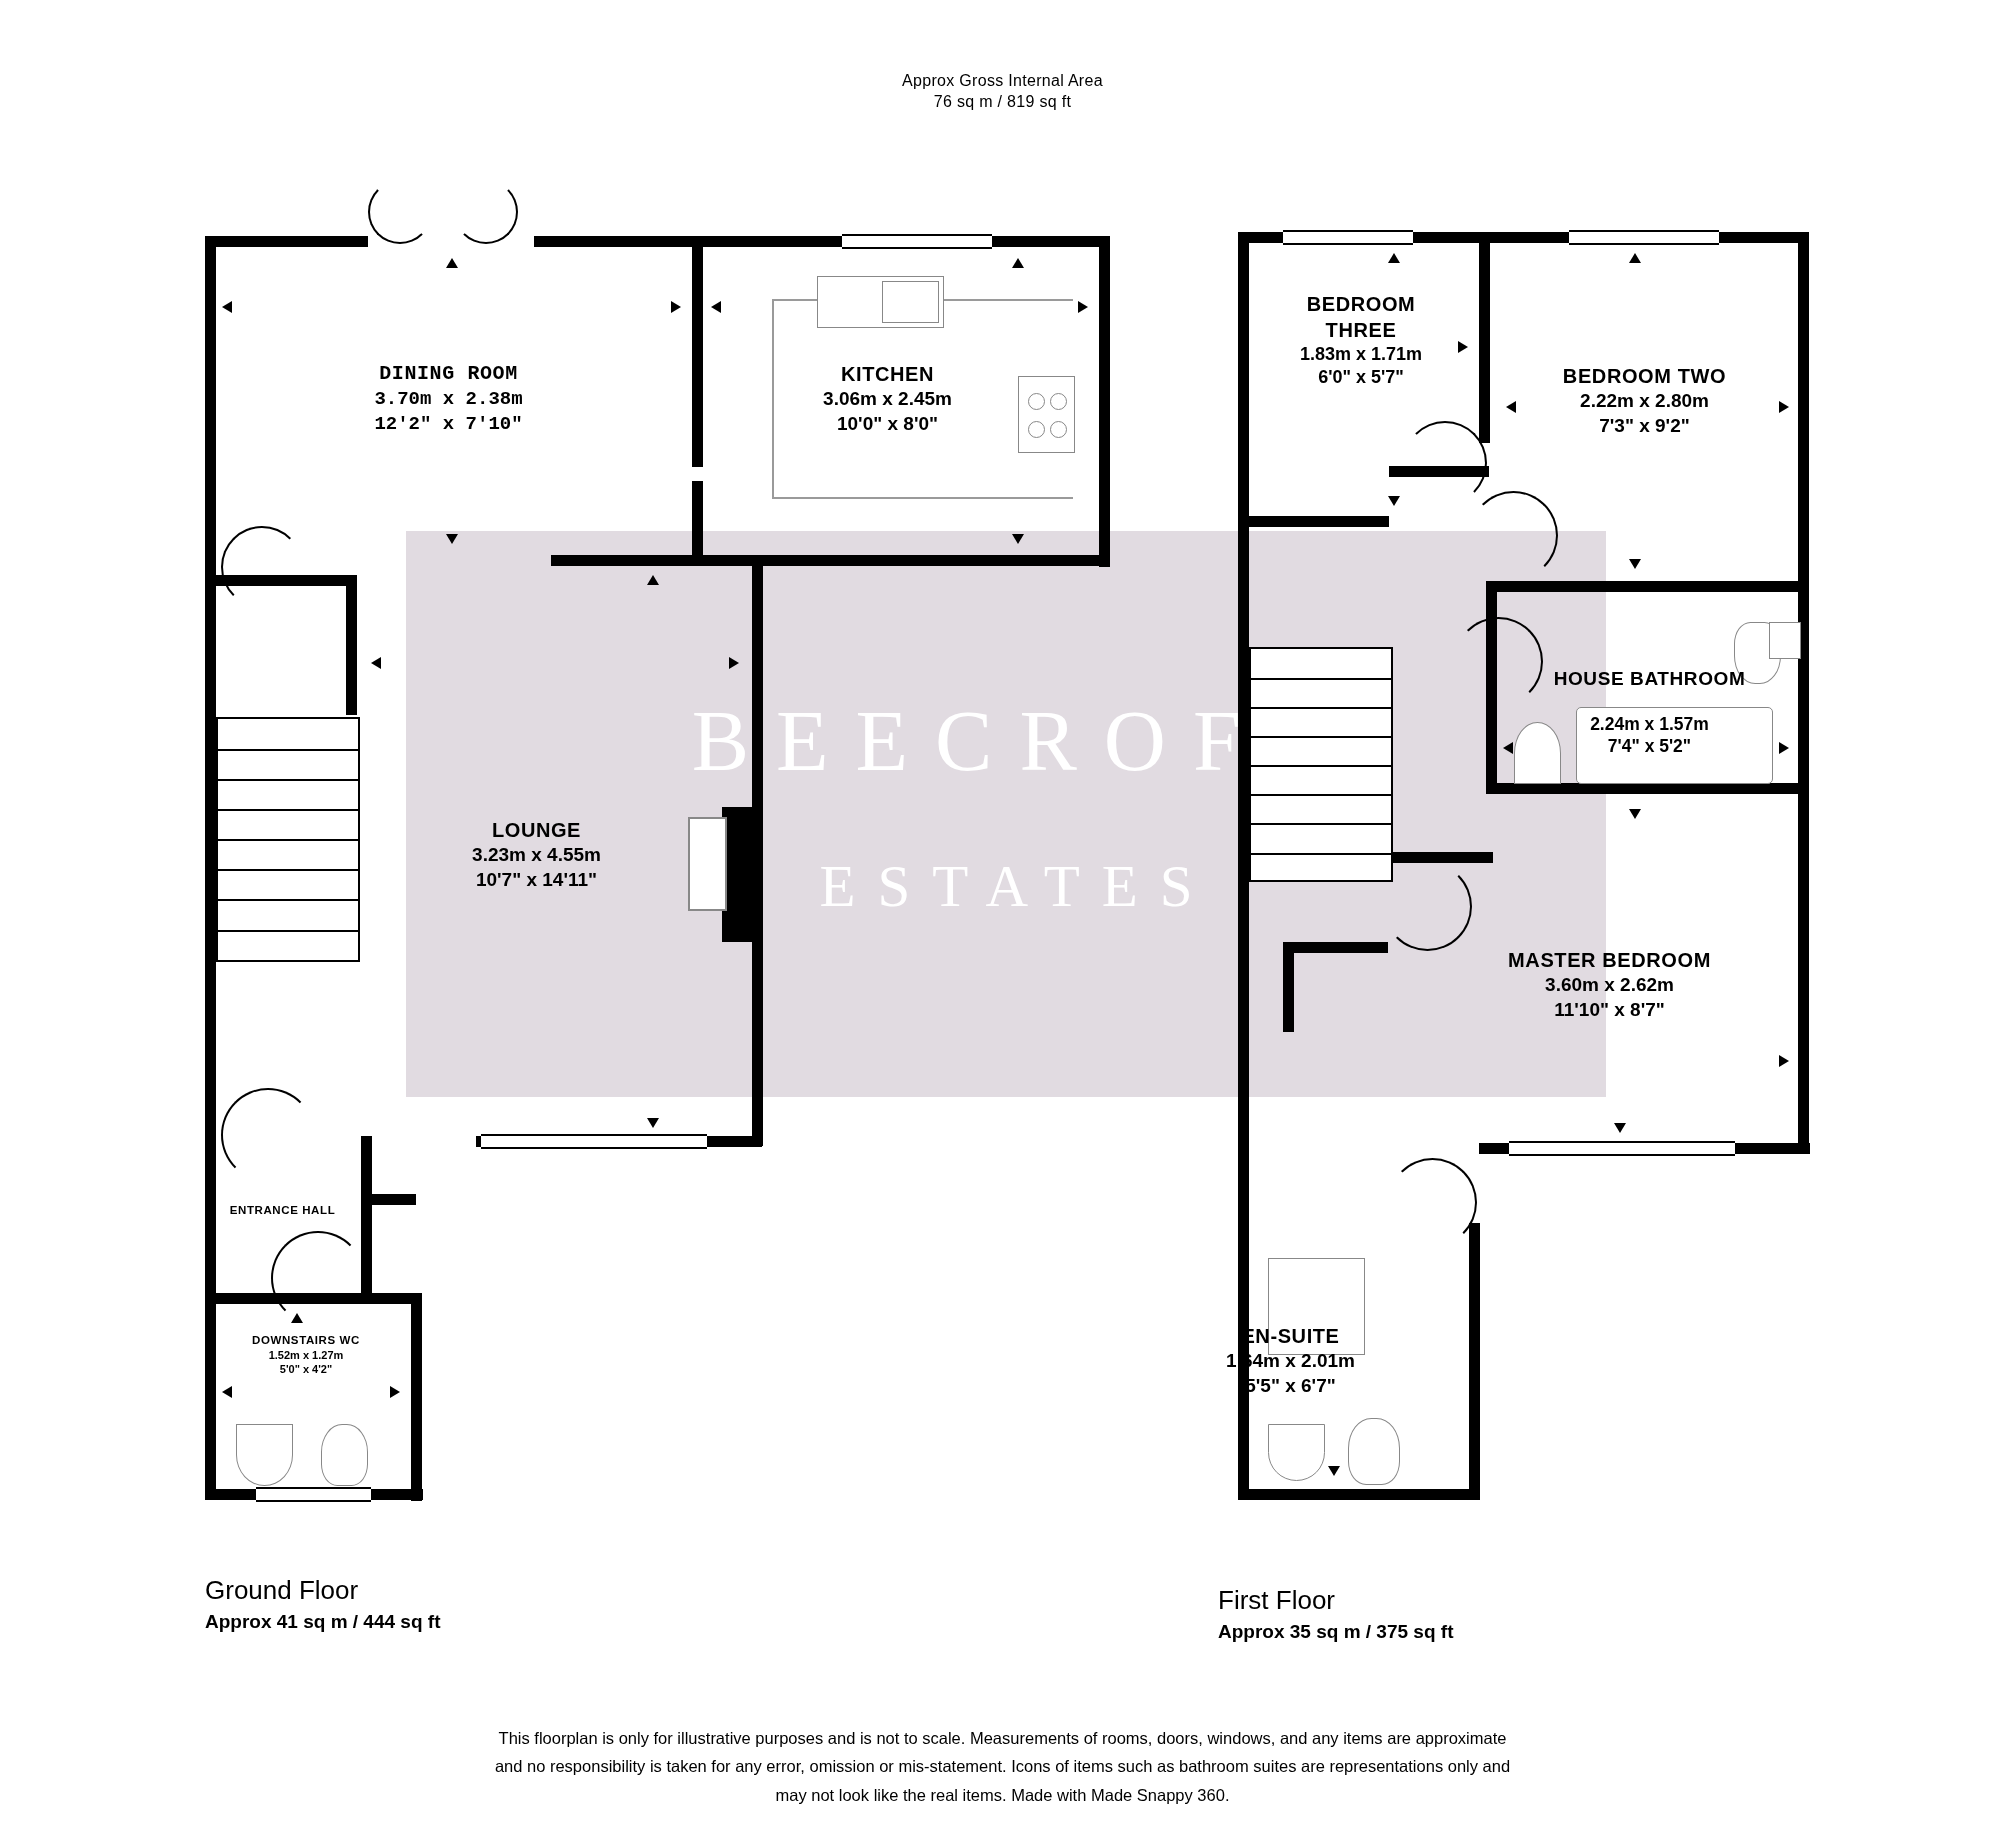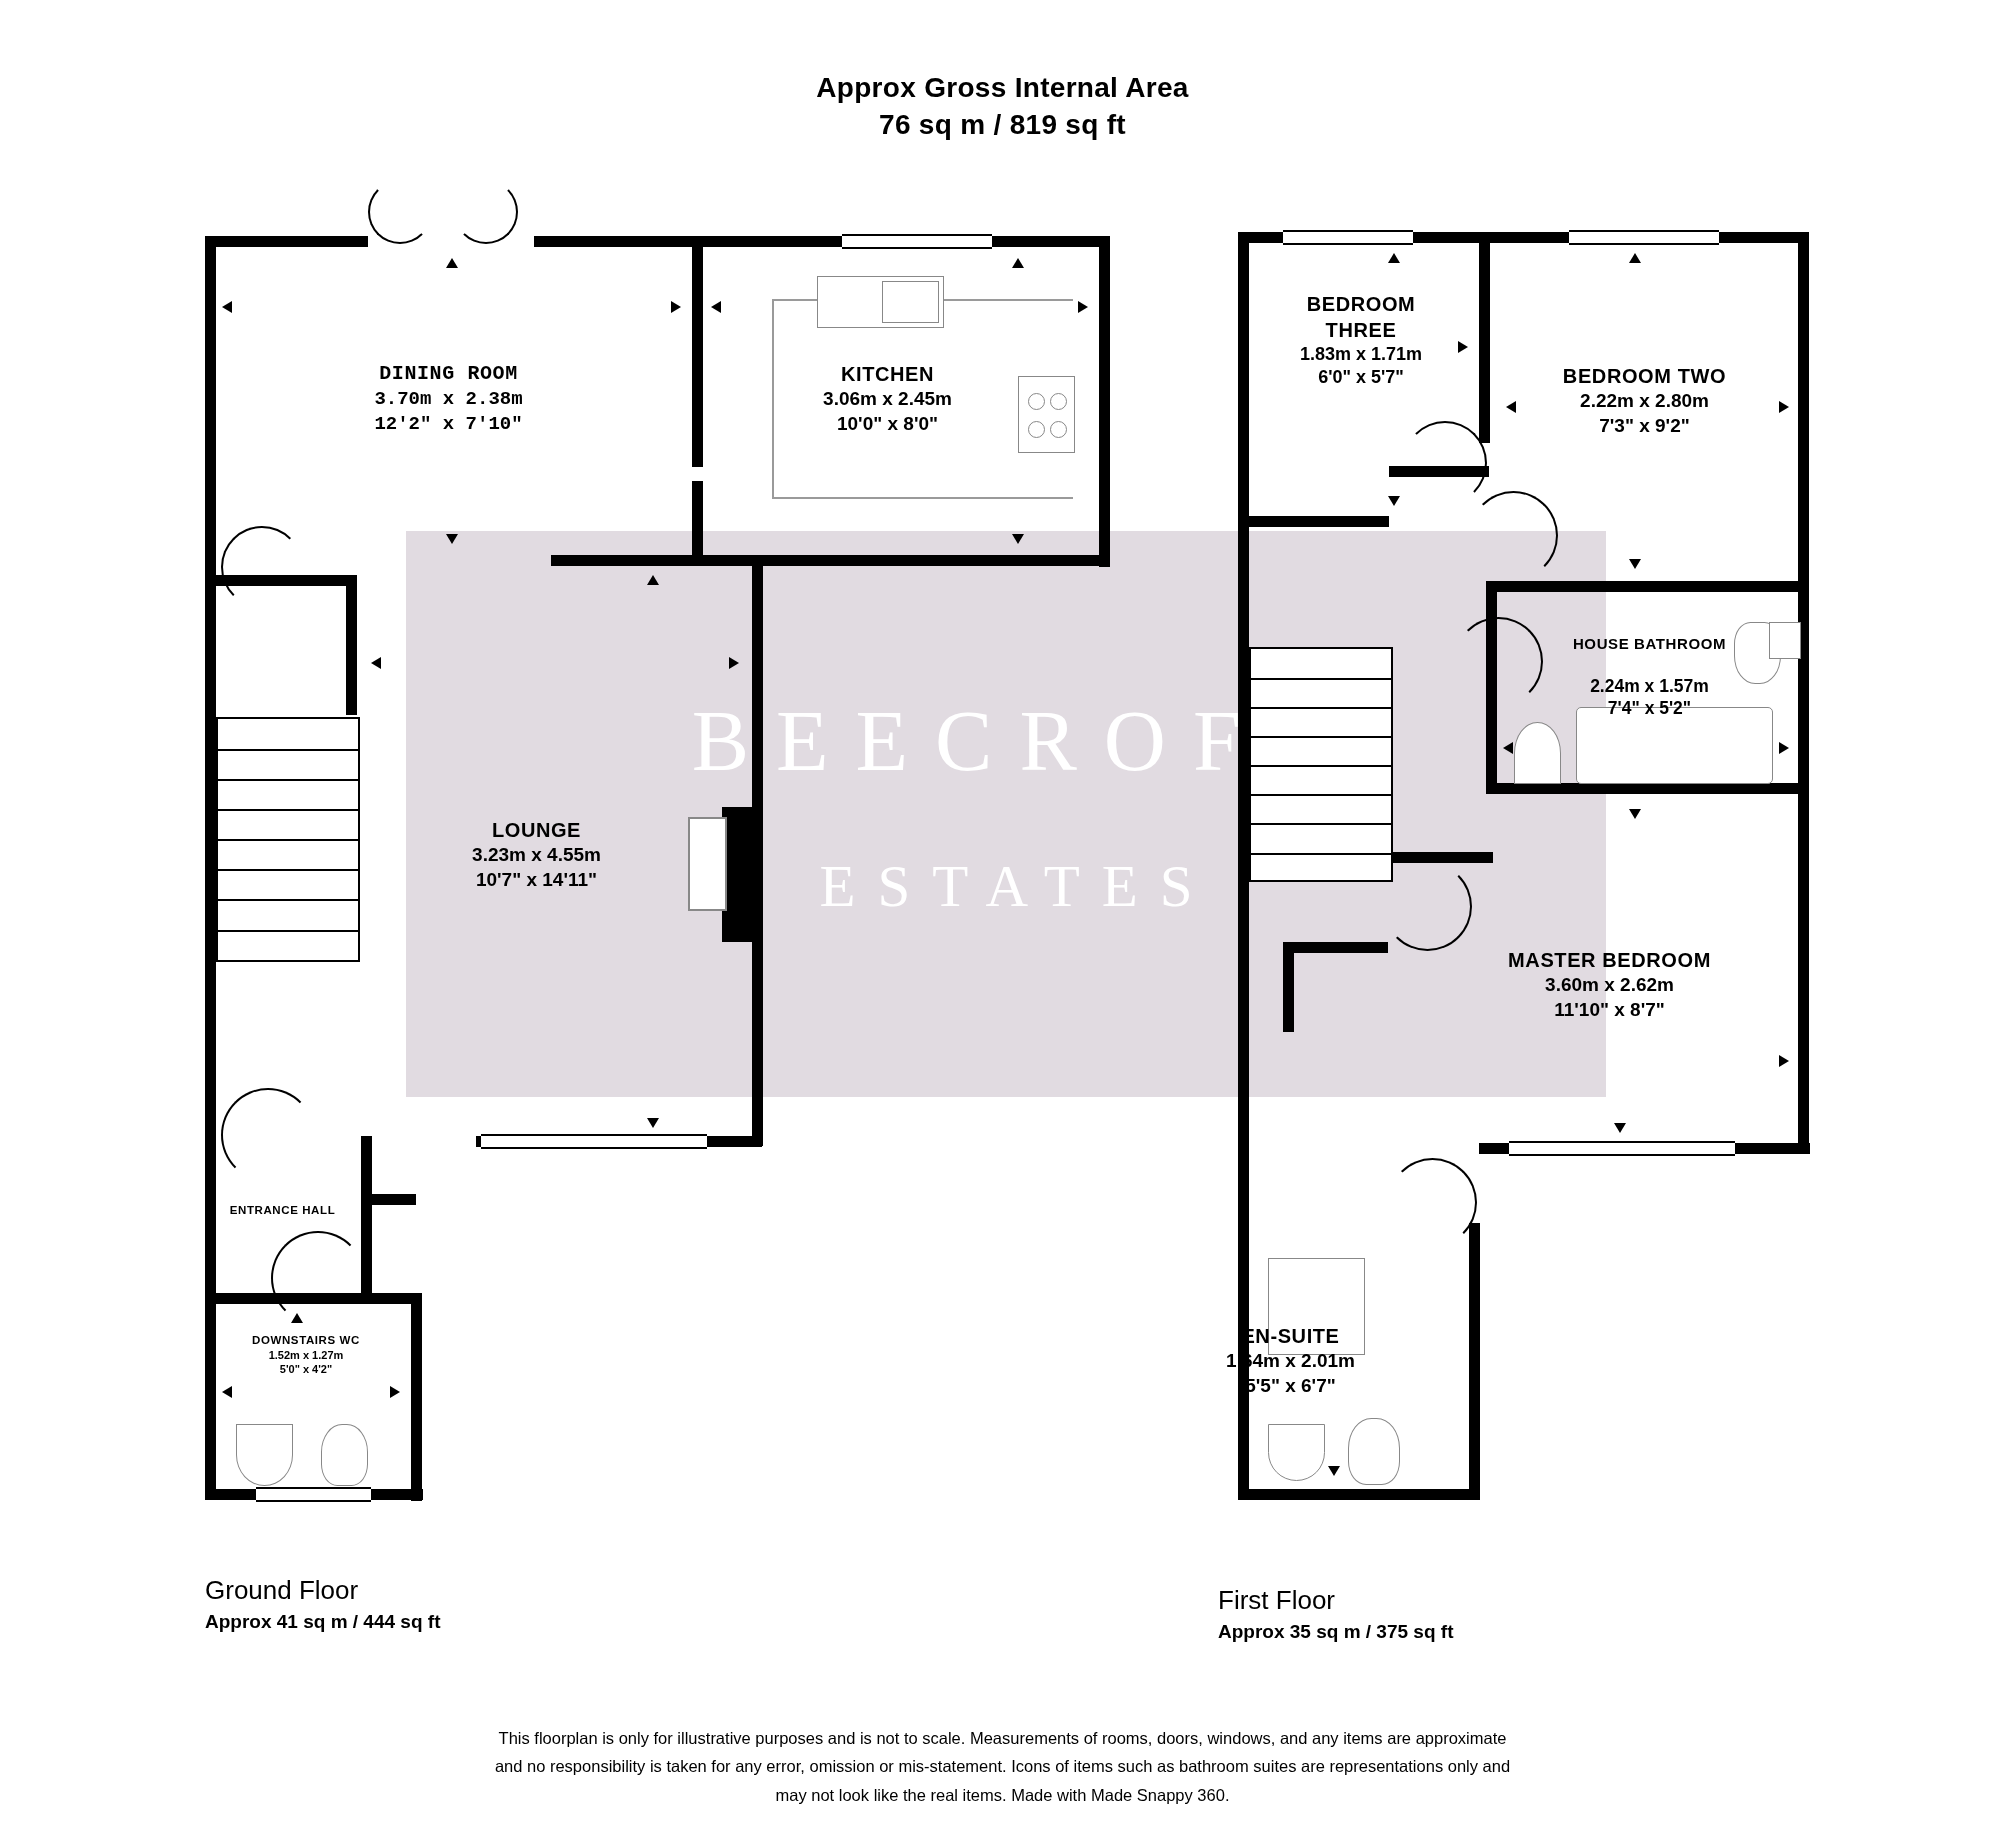--- a/index.html
+++ b/index.html
@@ -16,22 +16,22 @@
     overflow: hidden;
   }
   .header {
     position: absolute;
     top: 70px;
     left: 0;
     width: 2005px;
     text-align: center;
   }
   .header .line {
-    font-size: 28px;
-    font-weight: bold;
+    font-size: 16px;
+    font-weight: normal;
     letter-spacing: 0.3px;
     line-height: 1.32;
   }
 
   
   .plan {
     position: absolute;
     left: 0;
     top: 0;
     width: 2005px;
@@ -346,21 +346,21 @@
     <div class="dim" style="font-size:18px;">6'0" x 5'7"</div>
   </div>
 
   <div class="room-label" style="left:1504px; top:363px; width:281px;">
     <div class="name">BEDROOM TWO</div>
     <div class="dim">2.22m x 2.80m</div>
     <div class="dim">7'3" x 9'2"</div>
   </div>
 
   <div class="room-label small" style="left:1509px; top:634px; width:281px;">
-    <div class="name" style="font-size:15px;">HOUSE BATHROOM</div>
+    <div class="name" style="font-size:19px;margin-top:33px;">HOUSE BATHROOM</div>
     <div class="dim" style="font-size:17.5px;margin-top:21px;">2.24m x 1.57m</div>
     <div class="dim" style="font-size:17.5px;">7'4" x 5'2"</div>
   </div>
 
   <div class="room-label" style="left:1454px; top:947px; width:311px;">
     <div class="name">MASTER BEDROOM</div>
     <div class="dim">3.60m x 2.62m</div>
     <div class="dim">11'10" x 8'7"</div>
   </div>
 

